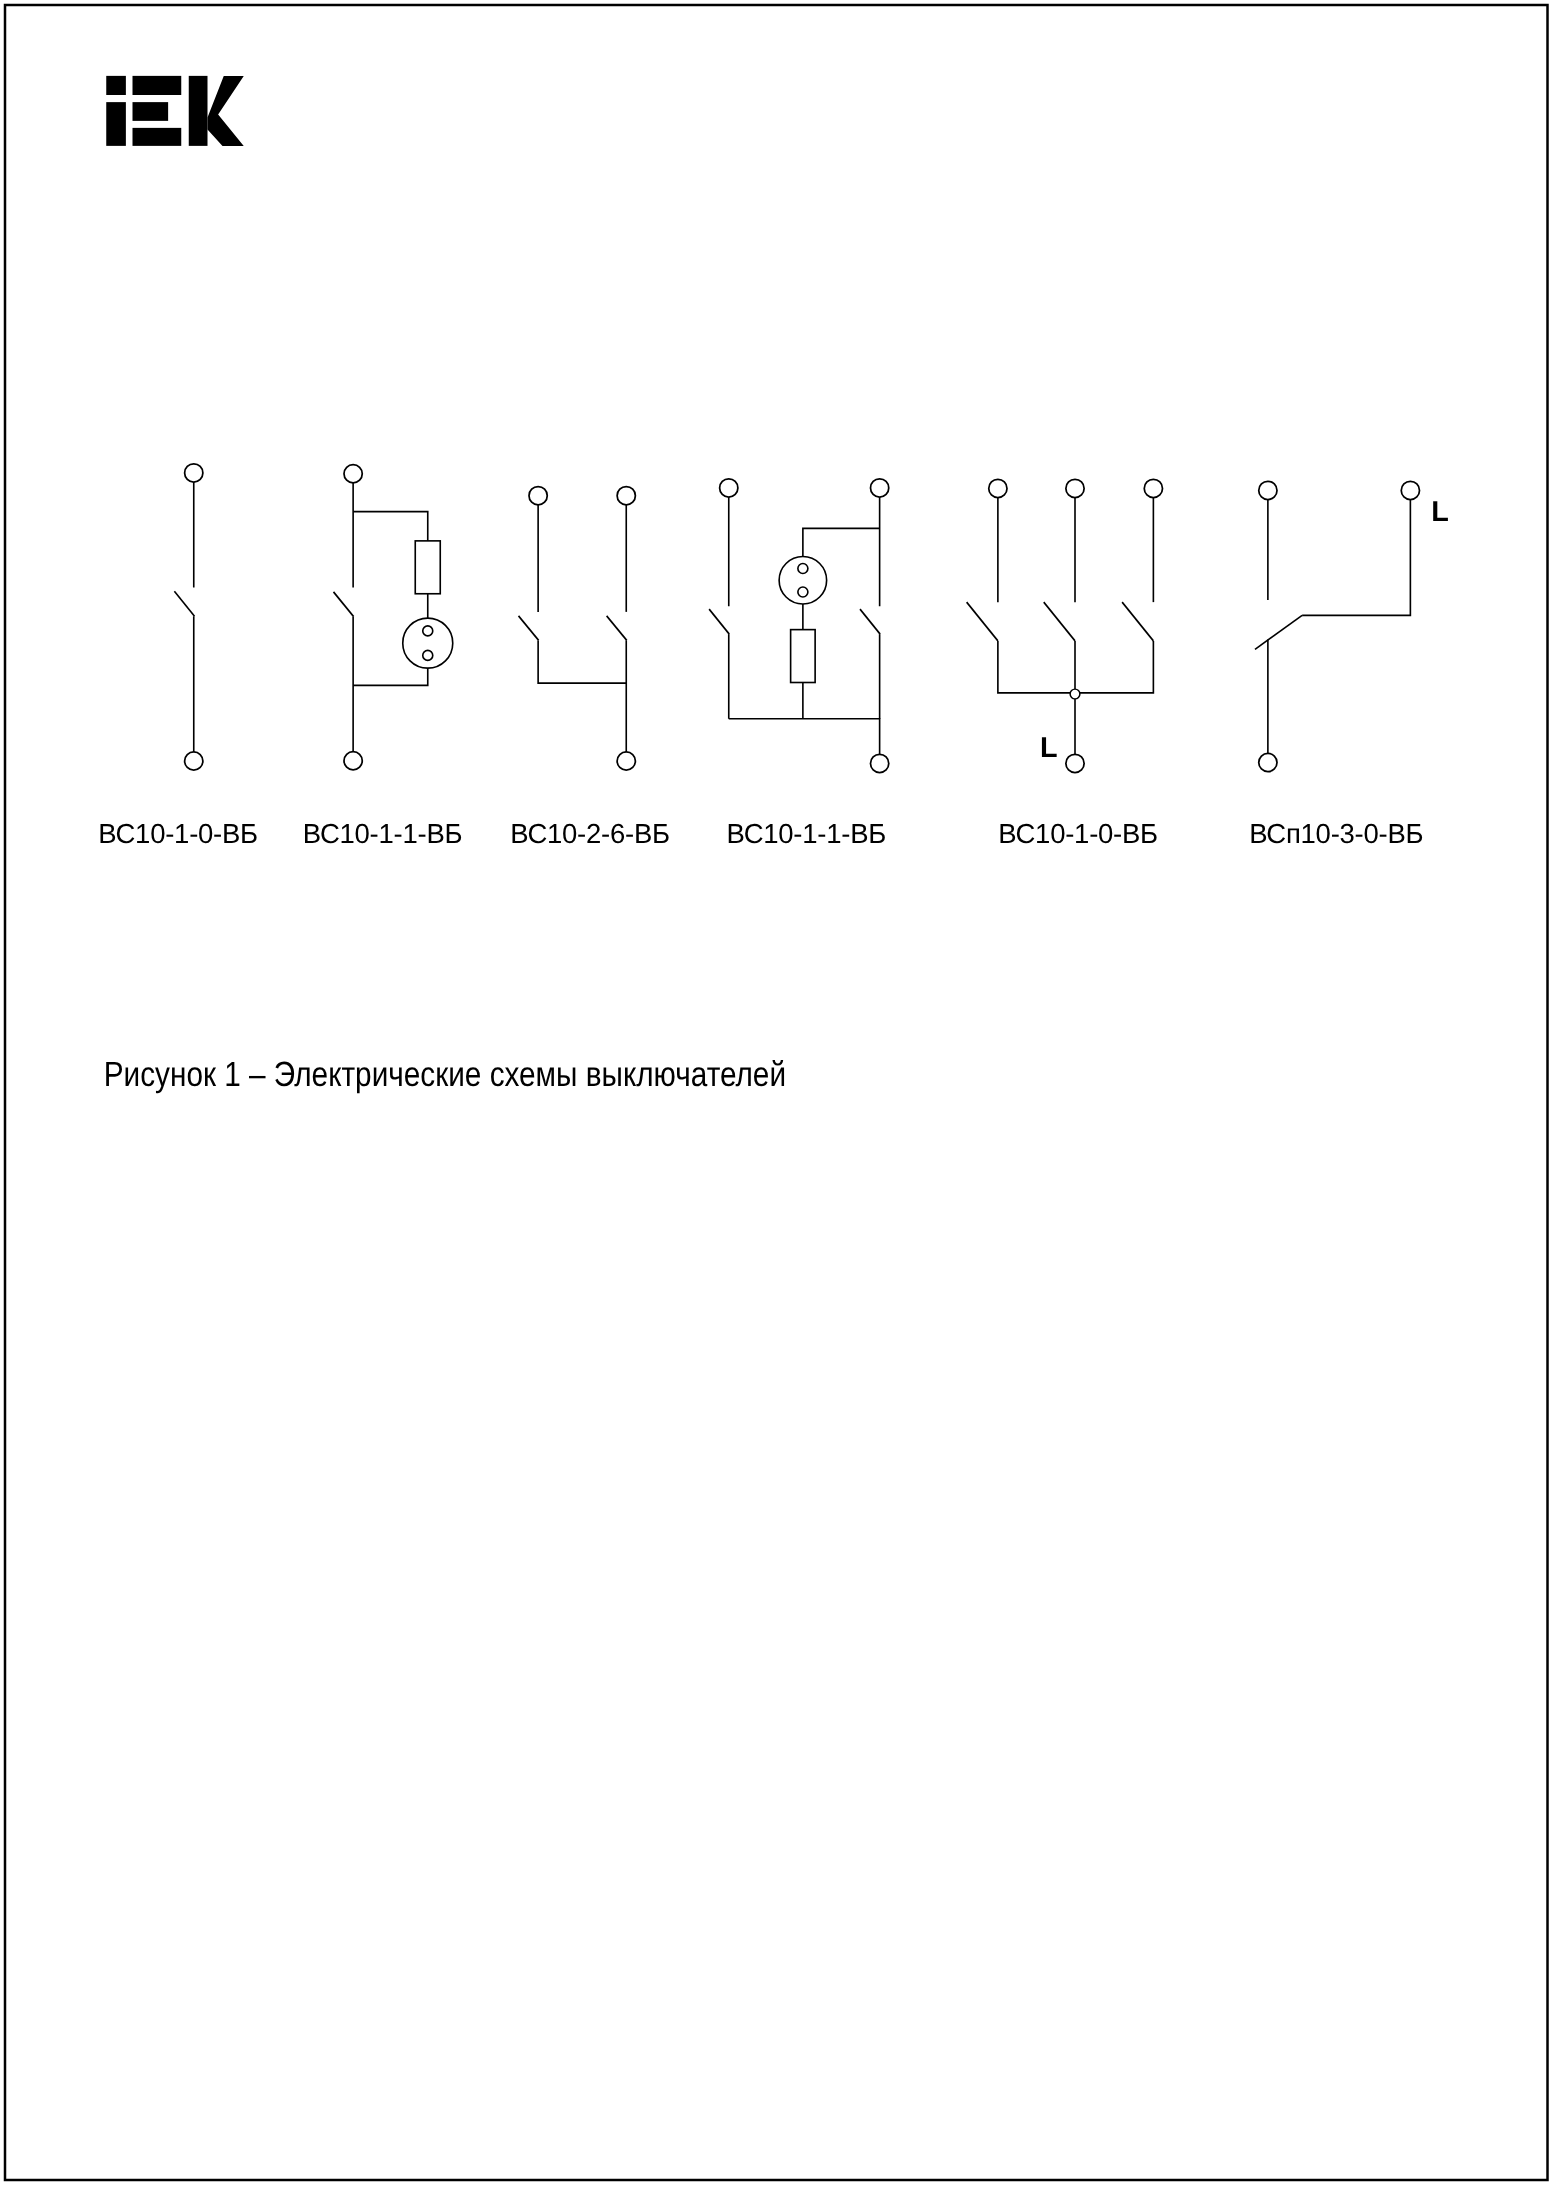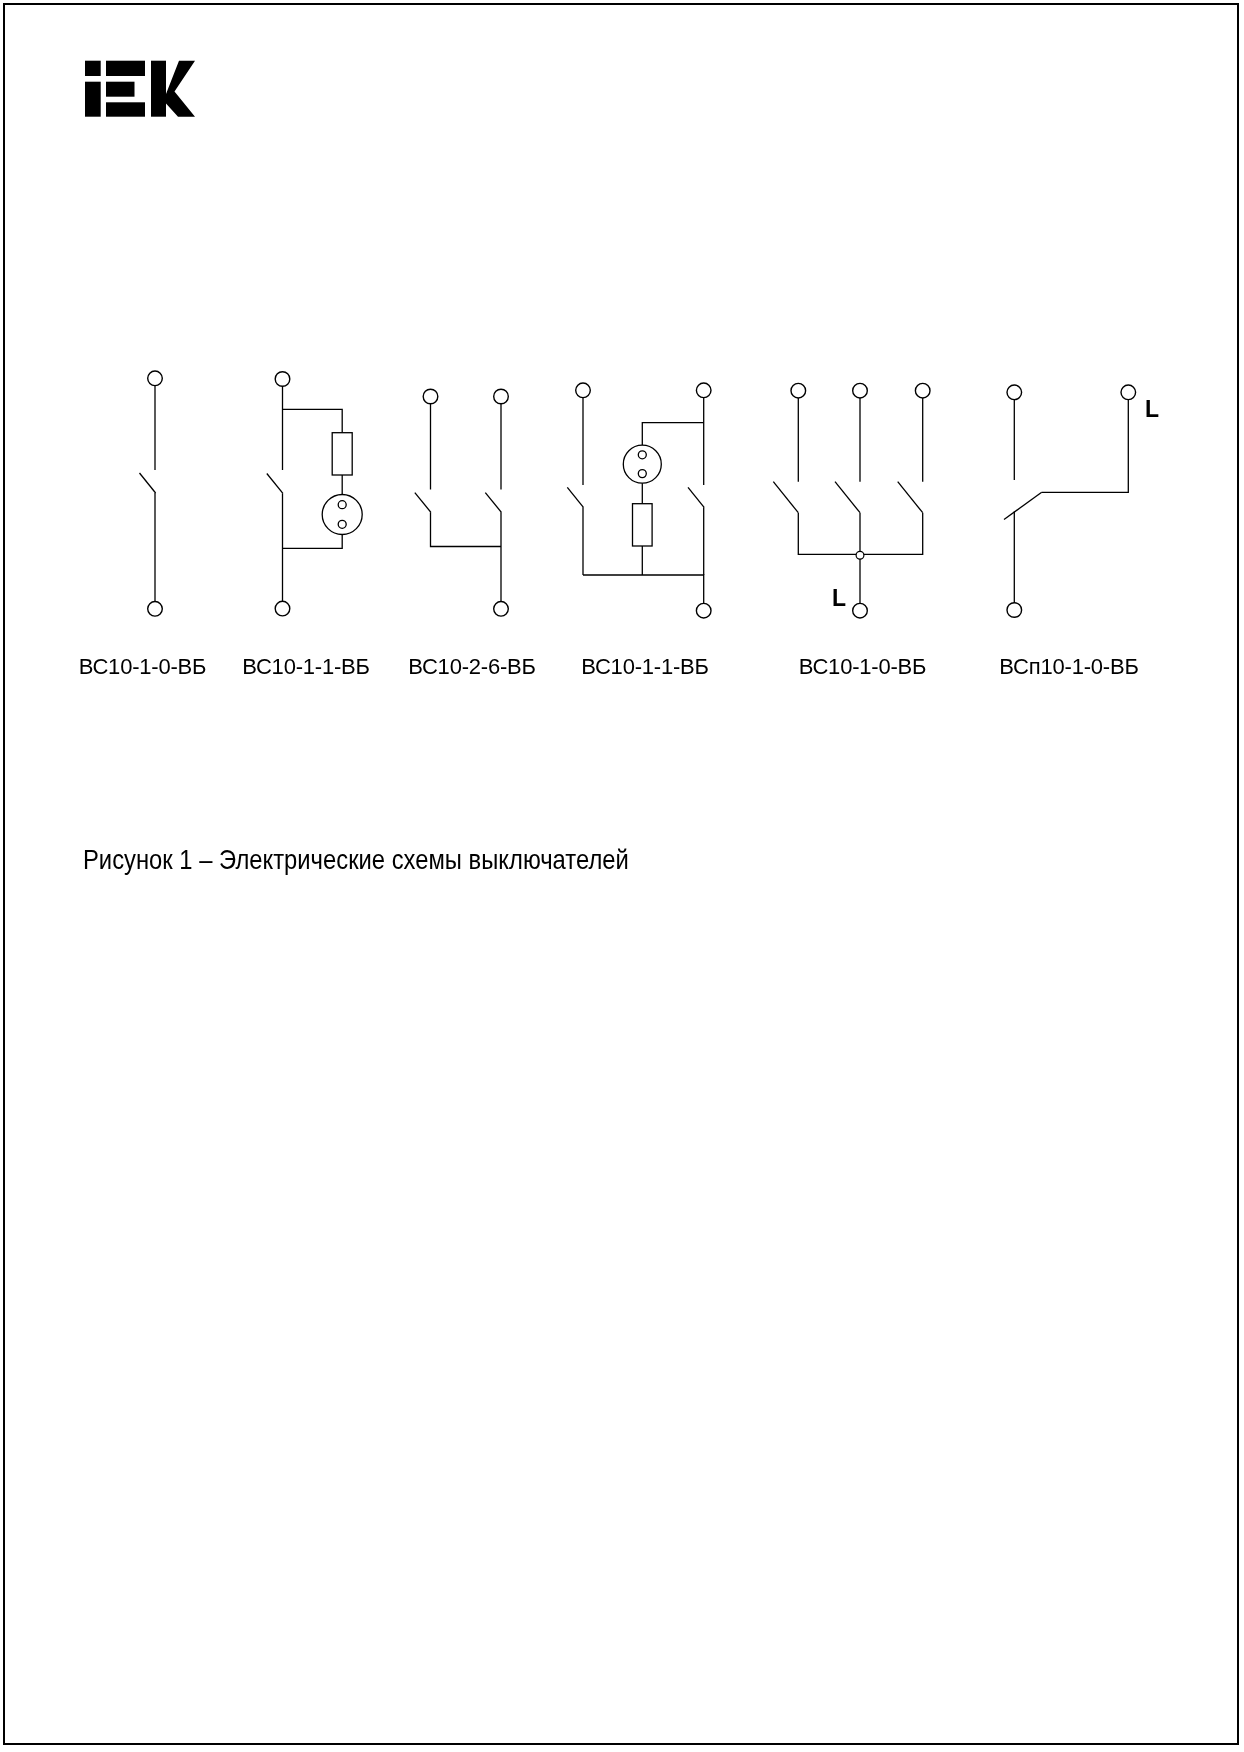--- a/index.html
+++ b/index.html
@@ -183,16 +183,16 @@
       <circle class="t" cx="1014.3" cy="610" r="7.3"></circle>
       <text class="l-mark" x="1145" y="416.5" text-anchor="start">L</text>
     </g>
   </svg>
 
   <span class="diagram-label" style="left:142.5px">ВС10-1-0-ВБ</span>
   <span class="diagram-label" style="left:306px">ВС10-1-1-ВБ</span>
   <span class="diagram-label" style="left:472px">ВС10-2-6-ВБ</span>
   <span class="diagram-label" style="left:645px">ВС10-1-1-ВБ</span>
   <span class="diagram-label" style="left:862.5px">ВС10-1-0-ВБ</span>
-  <span class="diagram-label" style="left:1069px">ВСп10-1-0-ВБ</span>
+  <span class="diagram-label" style="left:1069px">ВСп10-3-0-ВБ</span>
 
   <div class="caption">Рисунок 1 – Электрические схемы выключателей</div>
 </div>
 
 </body></html>

